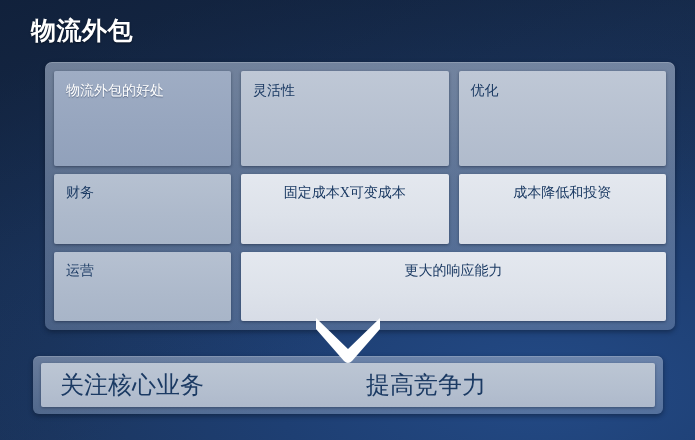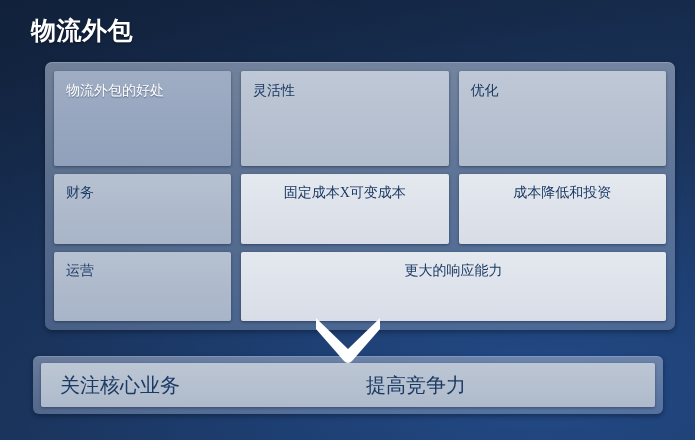--- a/index.html
+++ b/index.html
@@ -140,21 +140,21 @@
     height: 100%;
     border-radius: 2px;
     background: linear-gradient(180deg, #bcc6d4 0%, #b4bfcf 60%, #aeb9cb 100%);
     box-shadow: 0 1px 3px rgba(10,20,40,0.4);
     display: flex;
     align-items: center;
     position: relative;
   }
   .bottom-text {
     position: absolute;
-    font-size: 20px;
+    font-size: 24px;
     line-height: 24px;
     color: #1b3a63;
     white-space: nowrap;
   }
   .bottom-text.t1 { left: 19px; }
   .bottom-text.t2 { left: 325px; }
 </style>
 </head>
 <body>
 

